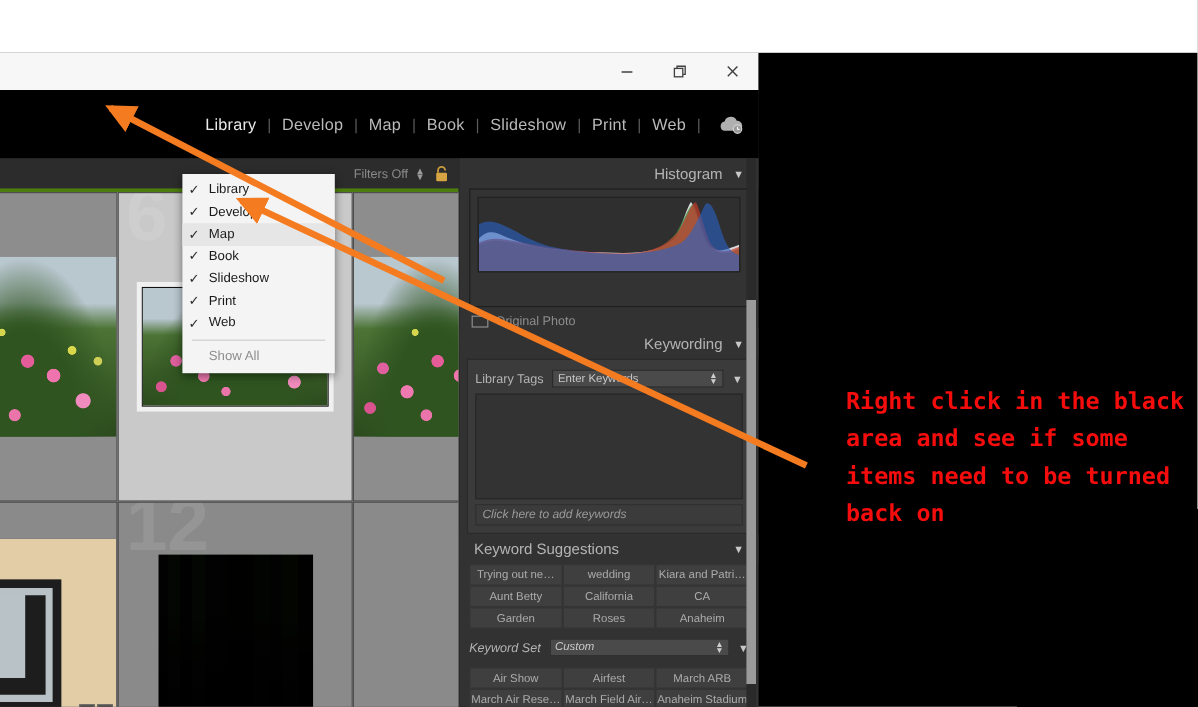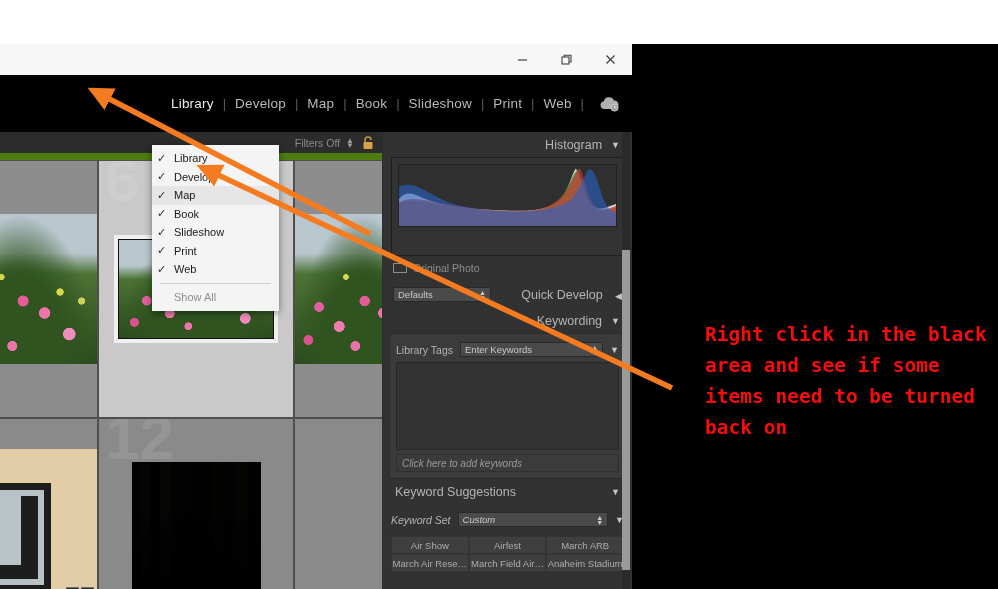--- a/index.html
+++ b/index.html
@@ -22,21 +22,21 @@
   .modules { position:absolute; right:48px; top:0; height:57px; display:flex;
     align-items:center; gap:0px; }
   .mod { color:#b9b9b9; font-size:13.5px; padding:0 9px; white-space:nowrap; letter-spacing:.2px;}
   .mod.active { color:#e9e9e9; }
   .sep { color:#5a5a5a; font-size:13px; }
   .cloud { position:absolute; right:8px; top:50%; transform:translateY(-50%);
      width:30px; height:22px; display:flex; align-items:center; justify-content:center;}
 
   
   .filterbar { position:absolute; left:0; top:57px; width:382px; height:28px;
-    background:#2c2c2c; border-bottom:7px solid #4d7c0f;
+    background:#2c2c2c; border-bottom:3px solid #4d7c0f;
     display:flex; align-items:center; justify-content:flex-end; padding-right:6px; gap:6px;}
   .filters-off { color:#8a8a8a; font-size:10.5px; }
   .stepper { display:inline-block; color:#9a9a9a; font-size:8px; line-height:5px; text-align:center;}
   .lock { width:16px; height:16px; }
 
   
   .grid { position:absolute; left:0; top:85px; width:382px; height:473px;
     background:#6e6e6e; overflow:hidden; }
   .cell { position:absolute; border:1px solid #4e4e4e; display:flex;
      align-items:center; justify-content:center; overflow:hidden; }
@@ -281,30 +281,20 @@
             <path d="M0,72 L0,44 C10,38 18,40 28,42 C42,45 58,49 74,51 C96,54 114,55 130,54 C148,52 158,44 166,32 C172,20 176,6 180,4 C184,12 187,34 193,46 C200,56 208,52 216,48 L216,72 Z" fill="#c0392b" opacity=".72"></path>
             <path d="M0,72 L0,26 C8,20 16,24 26,30 C36,36 46,44 60,48 C80,53 102,55 122,55 C144,54 158,50 168,44 C176,38 182,20 188,6 C192,2 196,12 200,28 C204,44 208,54 216,56 L216,72 Z" fill="#2a63c4" opacity=".62"></path>
           </svg>
         </div>
       </div>
       <div class="origphoto">
         <span class="opicon"></span>
         <span>Original Photo</span>
       </div>
 
-      <div class="qdrow">
-        <span class="combo" style="width:98px;">
-          <span>Defaults</span>
-          <span class="stp">▲<br>▼</span>
-        </span>
-        <span class="qdlabel">
-          <span>Quick Develop</span>
-          <span class="tri">◀</span>
-        </span>
-      </div>
 
       <div class="ptitle">
         <span>Keywording</span>
         <span class="tri">▼</span>
       </div>
       <div class="pbody">
         <div class="kwrow">
           <span class="kwlabel">Library Tags</span>
           <span class="combo" style="flex:1;">
             <span>Enter Keywords</span>
@@ -312,20 +302,31 @@
           </span>
           <span class="dropchev">▼</span>
         </div>
         <div class="kwbox"></div>
         <div class="kwplace">Click here to add keywords</div>
       </div>
 
       <div class="ptitle" style="justify-content:space-between;">
         <span>Keyword Suggestions</span>
         <span class="tri">▼</span>
+      </div>
+      <div class="kgrid" style="margin:0 8px;">
+        <div class="kcell">Trying out ne…</div>
+        <div class="kcell">wedding</div>
+        <div class="kcell">Kiara and Patri…</div>
+        <div class="kcell">Aunt Betty</div>
+        <div class="kcell">California</div>
+        <div class="kcell">CA</div>
+        <div class="kcell">Garden</div>
+        <div class="kcell">Roses</div>
+        <div class="kcell">Anaheim</div>
       </div>
 
       <div class="kwrow" style="margin:6px 8px 4px 8px;font-style:italic;">
         <span class="kwlabel">Keyword Set</span>
         <span class="combo" style="flex:1;">
           <span>Custom</span>
           <span class="stp">▲<br>▼</span>
         </span>
         <span class="dropchev">▼</span>
       </div>

